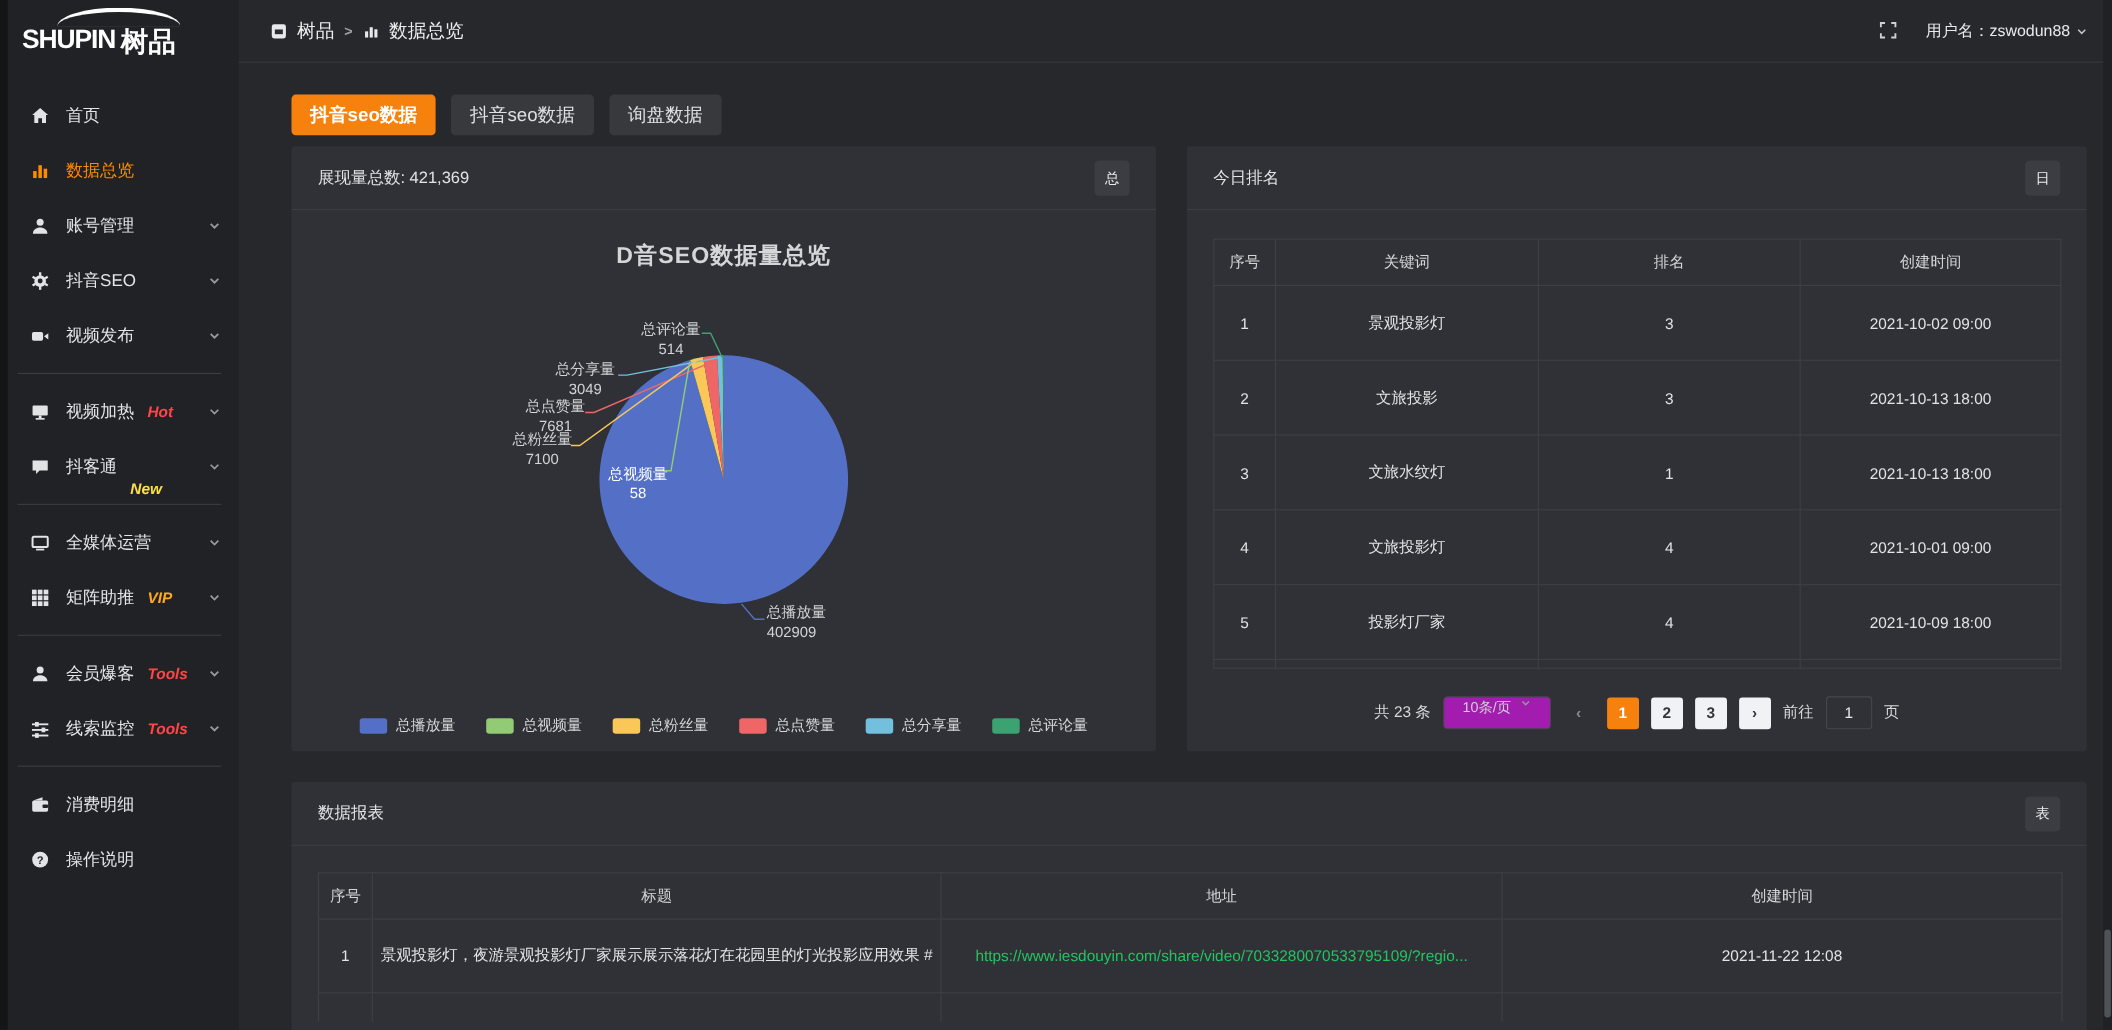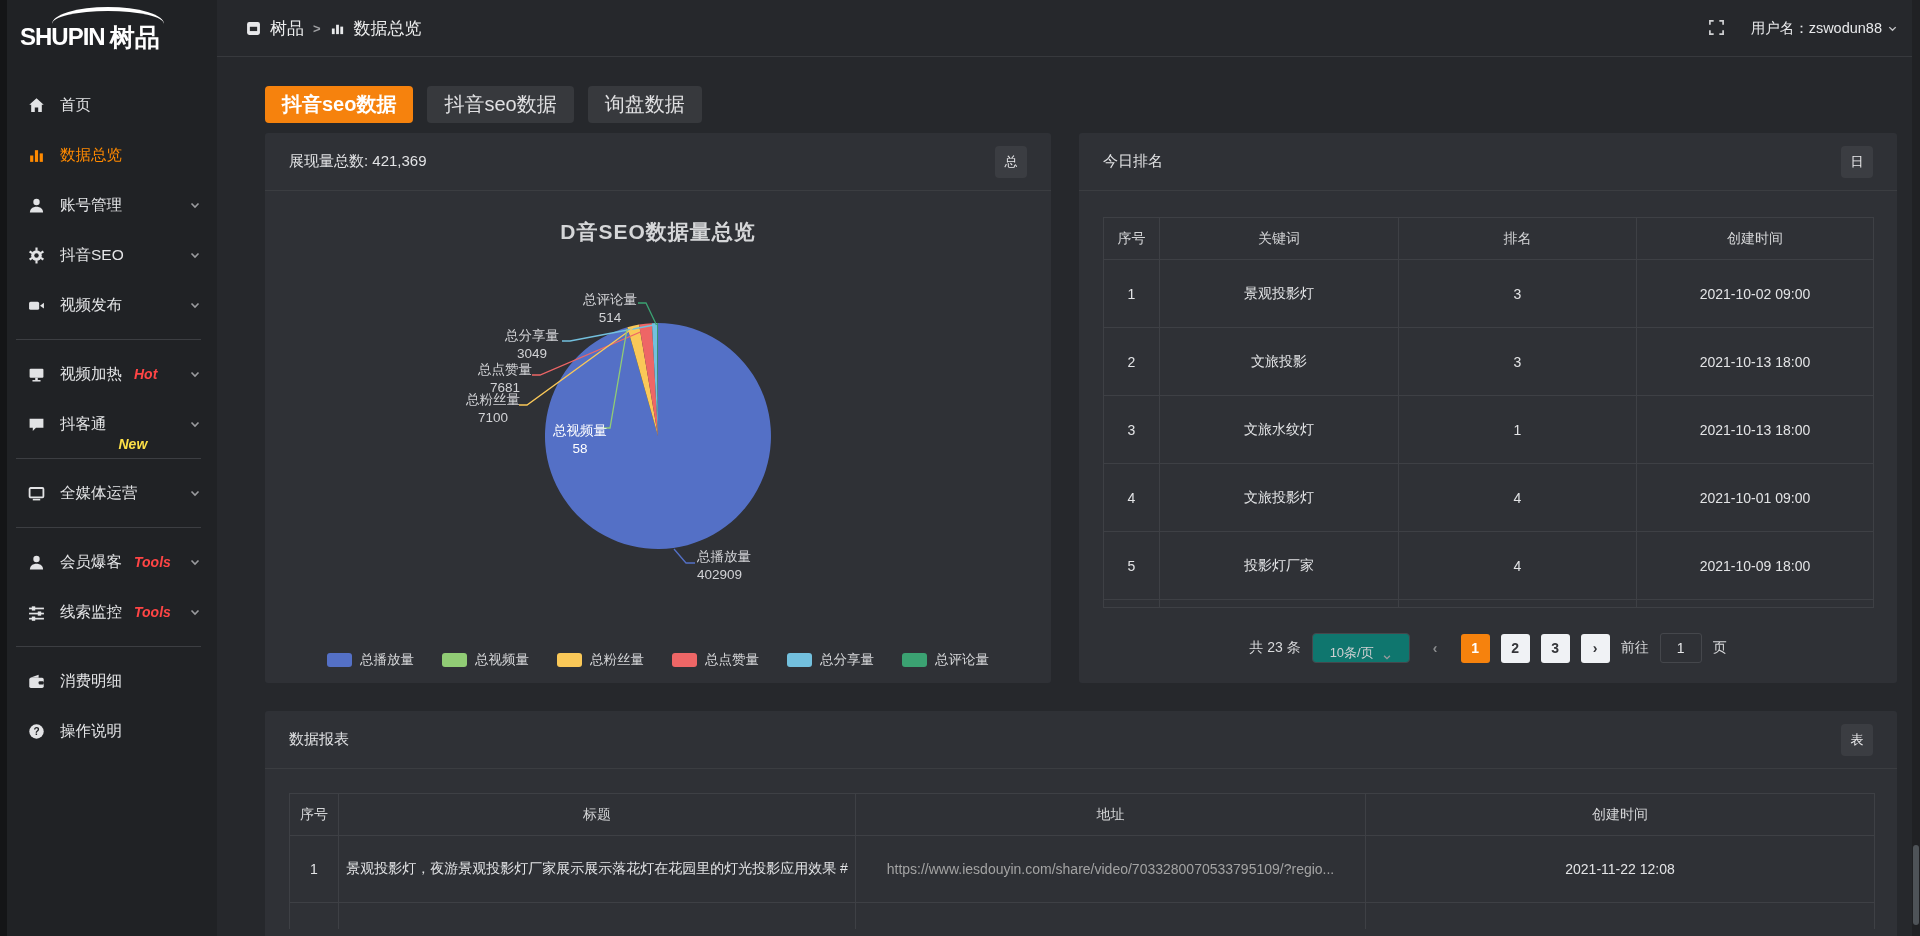--- a/index.html
+++ b/index.html
@@ -29,21 +29,21 @@
     border-bottom:1px solid #37393d; }
   .crumb { display:flex; align-items:center; gap:9px; font-size:17px; color:#eceded; }
   .crumb-sep { color:#9fa0a3; font-size:13px; font-weight:700; }
   .top-right { margin-left:auto; display:flex; align-items:flex-start; gap:26px; }
   .username { font-size:14.5px; color:#e8e9eb; display:flex; align-items:center; gap:5px; }
 
   
   .content { padding:29px 22px 0 48px; }
   .tabs { display:flex; gap:14px; margin-bottom:10px; }
   .tab { height:37px; padding:0 17px; border-radius:4px; background:#37393d; color:#e0e0e2;
-    font-size:20px; display:flex; align-items:center; cursor:pointer; }
+    font-size:17px; display:flex; align-items:center; cursor:pointer; }
   .tab.active { background:#f6820d; color:#fff; font-weight:700; }
 
   
   .row { display:flex; gap:28px; }
   .panel { background:#2f3136; border-radius:3px; position:relative; }
   .panel-hd { height:58px; border-bottom:1px solid #3b3d41; display:flex; align-items:center;
     padding:0 24px; font-size:15px; color:#e2e3e5; }
   .hd-badge { margin-left:auto; width:32px; height:32px; border-radius:4px; background:#3b3d42;
     display:flex; align-items:center; justify-content:center; font-size:13px; color:#eaeaec; cursor:pointer; }
 
@@ -65,34 +65,34 @@
     white-space:nowrap; text-overflow:ellipsis; }
   th { height:42px; font-size:14px; color:#d4d5d7; }
   td { font-size:14px; color:#e3e4e6; }
 
   .rank-panel { width:818px; height:550px; }
   .rank-table { position:absolute; left:24px; top:84px; width:770px; }
   .rank-table td { height:68px; }
   .rank-table tr.sliver td { height:8px; }
   .pager { position:absolute; left:24px; right:24px; top:500px; display:flex; align-items:center;
     justify-content:center; gap:11px; font-size:14px; color:#d8d9db; }
-  .psize { width:98px; height:30px; border:1px solid #45474c; border-radius:4px; background:#0f766e;
-    display:flex; align-items:flex-end; justify-content:center; gap:8px; font-size:13px; color:#cfd0d2; cursor:pointer; }
+  .psize { width:98px; height:30px; border:1px solid #45474c; border-radius:4px; background:#a21caf;
+    display:flex; align-items:flex-start; justify-content:center; gap:8px; font-size:13px; color:#cfd0d2; cursor:pointer; }
   .pbtn { min-width:29px; height:29px; border-radius:3px; background:#f0f2f5; color:#35363a;
     font-weight:700; font-size:14px; display:flex; align-items:center; justify-content:center; cursor:pointer; }
   .pbtn.active { background:#f6820d; color:#fff; }
   .pbtn.ghost { background:transparent; color:#8a8b8e; }
   .goto-input { width:42px; height:30px; background:transparent; border:1px solid #45474c;
     border-radius:3px; color:#e8e9eb; text-align:center; font-size:14px; }
 
   .report-panel { margin-top:28px; width:1632px; height:260px; }
   .report-table { position:absolute; left:24px; top:82px; width:1585px; }
   .report-table td { height:67px; }
   .report-table tr.sliver td { height:26px; border-bottom:none; }
-  .link { color:#a3a3a3; cursor:pointer; }
+  .link { color:#22c55e; cursor:pointer; }
 
   .scrollbar { position:absolute; right:0; top:0; width:8px; height:936px; background:#202124; }
   .scroll-thumb { position:absolute; right:1px; top:845px; width:6px; height:80px;
     border-radius:3px; background:#4e5358; }
 
   svg .ic { fill:#e2e3e5; }
   .active svg .ic { fill:#ff8a00; }
 </style>
 </head>
 <body>
@@ -223,20 +223,44 @@
           </svg>
         </span>
       <span class="lbl">全媒体运营</span>
       <span class="m-arrow">
           <svg width="12" height="12" viewBox="0 0 12 12">
             <path d="M2.5 4.5L6 8l3.5-3.5" stroke="#9a9b9e" stroke-width="1.6" fill="none"></path>
           </svg>
         </span>
     </div>
 
+    <div class="m-item">
+      <span class="icn">
+          <svg width="17" height="17" viewBox="0 0 16 16">
+            <g class="ic">
+              <rect x="1" y="1" width="4" height="4"></rect>
+              <rect x="6" y="1" width="4" height="4"></rect>
+              <rect x="11" y="1" width="4" height="4"></rect>
+              <rect x="1" y="6" width="4" height="4"></rect>
+              <rect x="6" y="6" width="4" height="4"></rect>
+              <rect x="11" y="6" width="4" height="4"></rect>
+              <rect x="1" y="11" width="4" height="4"></rect>
+              <rect x="6" y="11" width="4" height="4"></rect>
+              <rect x="11" y="11" width="4" height="4"></rect>
+            </g>
+          </svg>
+        </span>
+      <span class="lbl">矩阵助推</span>
+      <span class="m-badge" style="color: rgb(255, 170, 30);">VIP</span>
+      <span class="m-arrow">
+          <svg width="12" height="12" viewBox="0 0 12 12">
+            <path d="M2.5 4.5L6 8l3.5-3.5" stroke="#9a9b9e" stroke-width="1.6" fill="none"></path>
+          </svg>
+        </span>
+    </div>
 
     <div class="m-div"></div>
 
     <div class="m-item">
       <span class="icn">
           <svg width="17" height="17" viewBox="0 0 16 16">
             <circle class="ic" cx="8" cy="4.7" r="3"></circle>
             <path class="ic" d="M1.8 14.5c0-3.3 2.8-5.3 6.2-5.3s6.2 2 6.2 5.3z"></path>
           </svg>
         </span>

